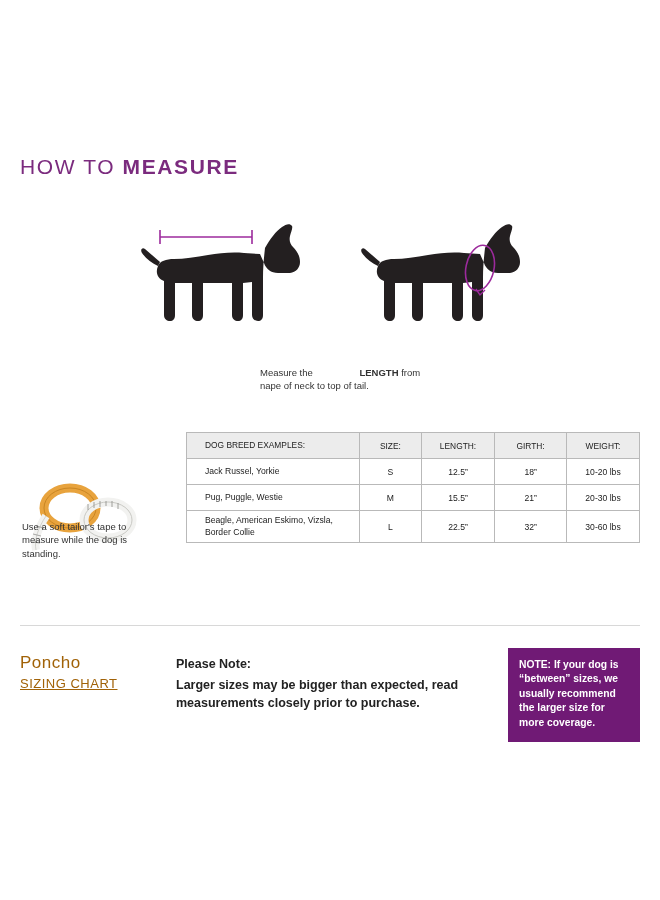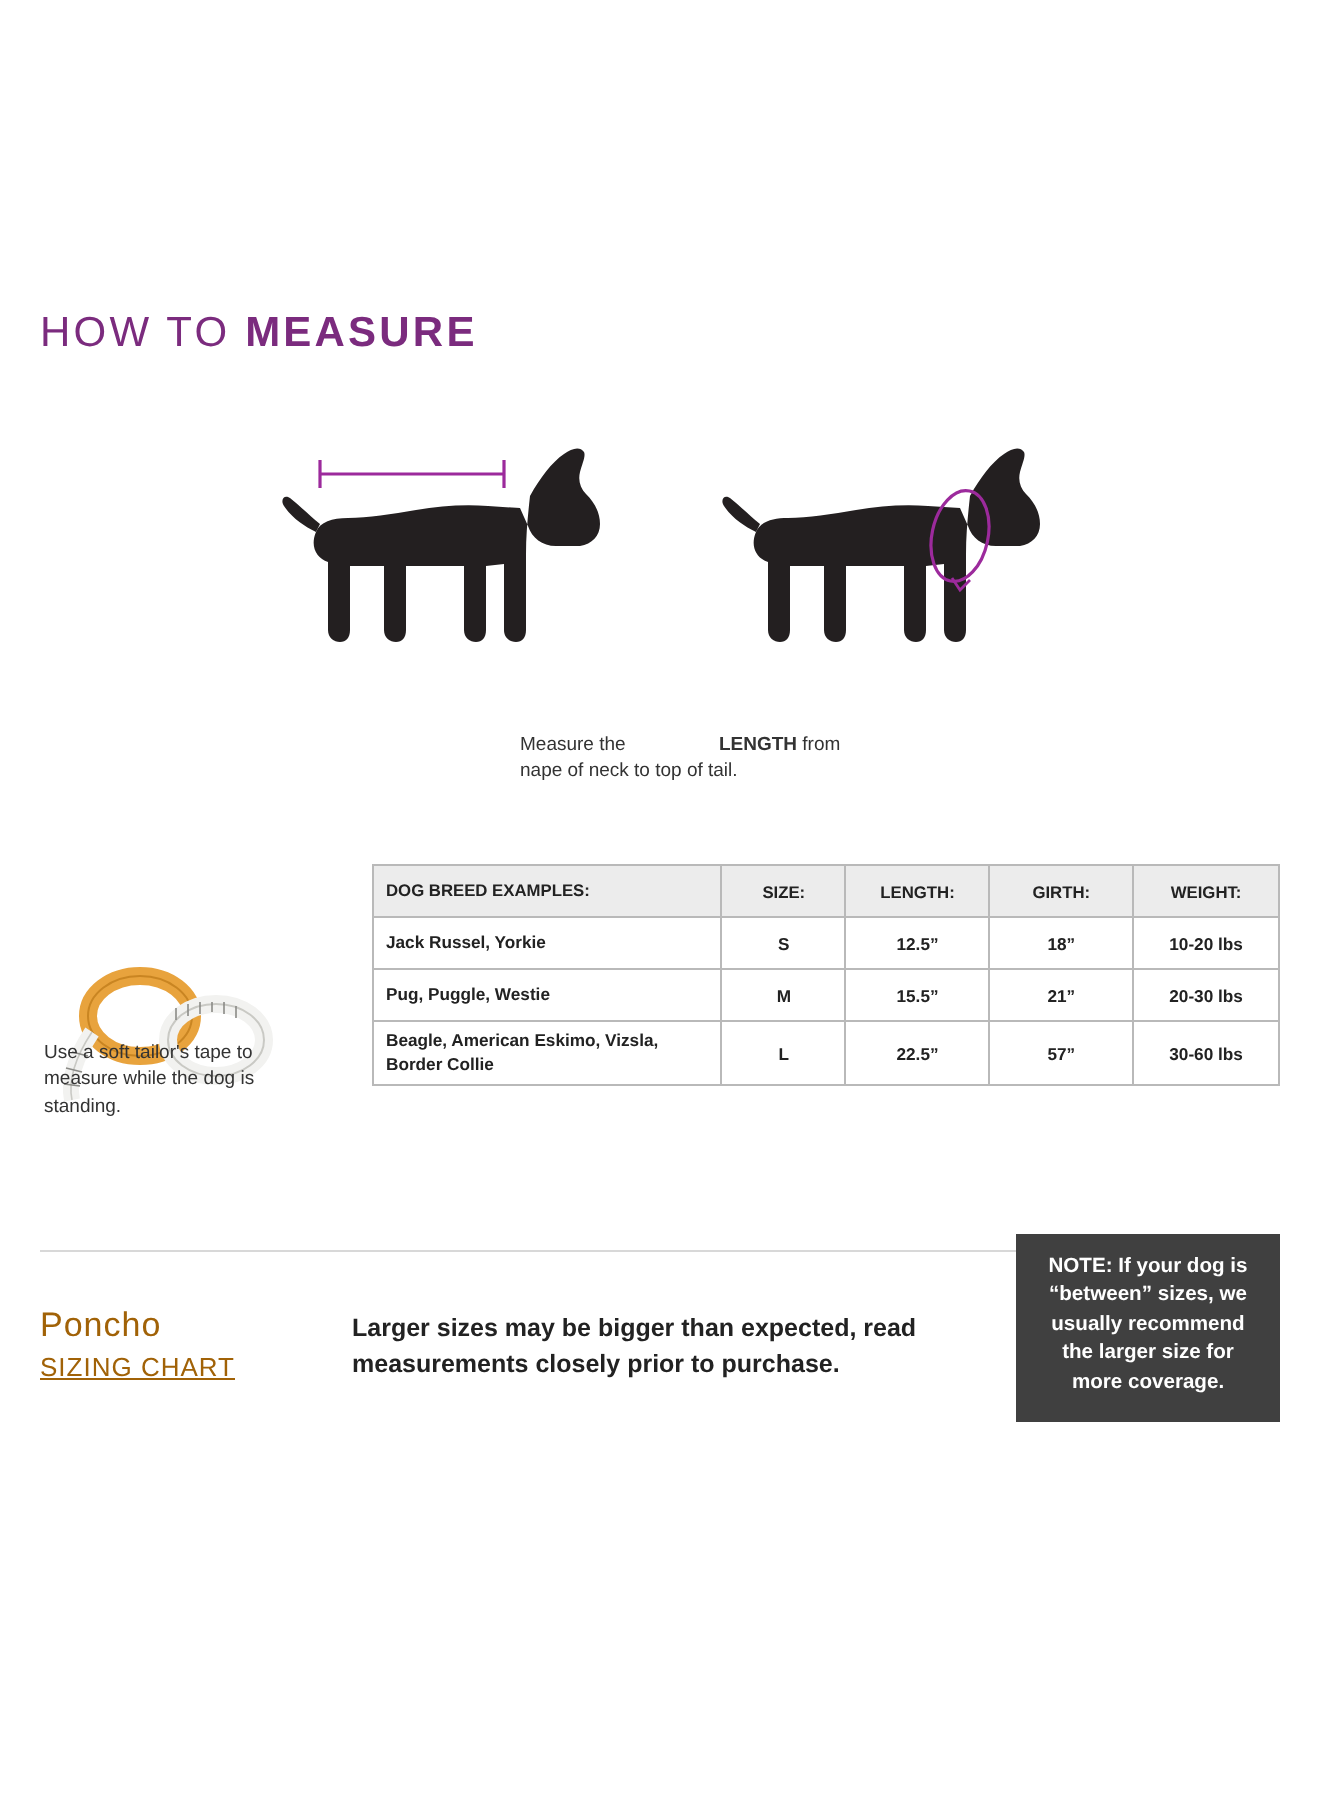--- a/index.html
+++ b/index.html
@@ -69,23 +69,23 @@
   .size-table {
     position: absolute;
     left: 186px; top: 432px;
     width: 454px;
     border-collapse: collapse;
     font-size: 8.6px;
     color: #222;
   }
   .size-table td, .size-table th {
     border: 1px solid #b9b9b9;
-    padding: 4px 6px;
+    padding: 4px 18px;
     vertical-align: middle;
-    font-weight: 700;
+    font-weight: 400;
     text-align: center;
     height: 26px;
   }
   .size-table .hdr td {
     background: #ececec;
     font-size: 8.4px;
   }
   .size-table td.breed {
     text-align: left;
     width: 175px;
@@ -122,29 +122,28 @@
     width: 320px;
     font-size: 12.5px;
     font-weight: 700;
     line-height: 1.45;
     color: #222;
   }
   .please-note .pn-title { display: block; margin-bottom: 3px; }
 
   .note-box {
     position: absolute;
-    left: 508px; top: 617px;
+    left: 508px; top: 648px;
     width: 132px;
     padding: 10px 11px 12px 11px;
-    background: #404040;
+    background: #701a75;
     color: #ffffff;
     font-size: 10.3px;
     font-weight: 700;
     line-height: 1.4;
-    text-align: center;
   }
 </style>
 </head>
 <body>
 
 <div class="page">
 
   <div class="main-title"><span>HOW TO </span><b>MEASURE</b></div>
 
   <div class="dogs">
@@ -299,32 +298,33 @@
         <td class="breed">Pug, Puggle, Westie</td>
         <td>M</td>
         <td>15.5”</td>
         <td>21”</td>
         <td>20-30 lbs</td>
       </tr>
       <tr>
         <td class="breed">Beagle, American Eskimo, Vizsla, Border Collie</td>
         <td>L</td>
         <td>22.5”</td>
-        <td>57”</td>
+        <td>32”</td>
         <td>30-60 lbs</td>
       </tr>
     </tbody>
   </table>
 
   <div class="divider"></div>
 
   <div class="poncho">
     <div class="l1">Poncho</div>
     <div class="l2">SIZING CHART</div>
   </div>
 
   <div class="please-note">
+    <span class="pn-title">Please Note:</span>
     <span>Larger sizes may be bigger than expected, read measurements closely prior to purchase.</span>
   </div>
 
   <div class="note-box">NOTE: If your dog is “between” sizes, we usually recommend the larger size for more coverage.</div>
 
 </div>
 
 </body></html>

